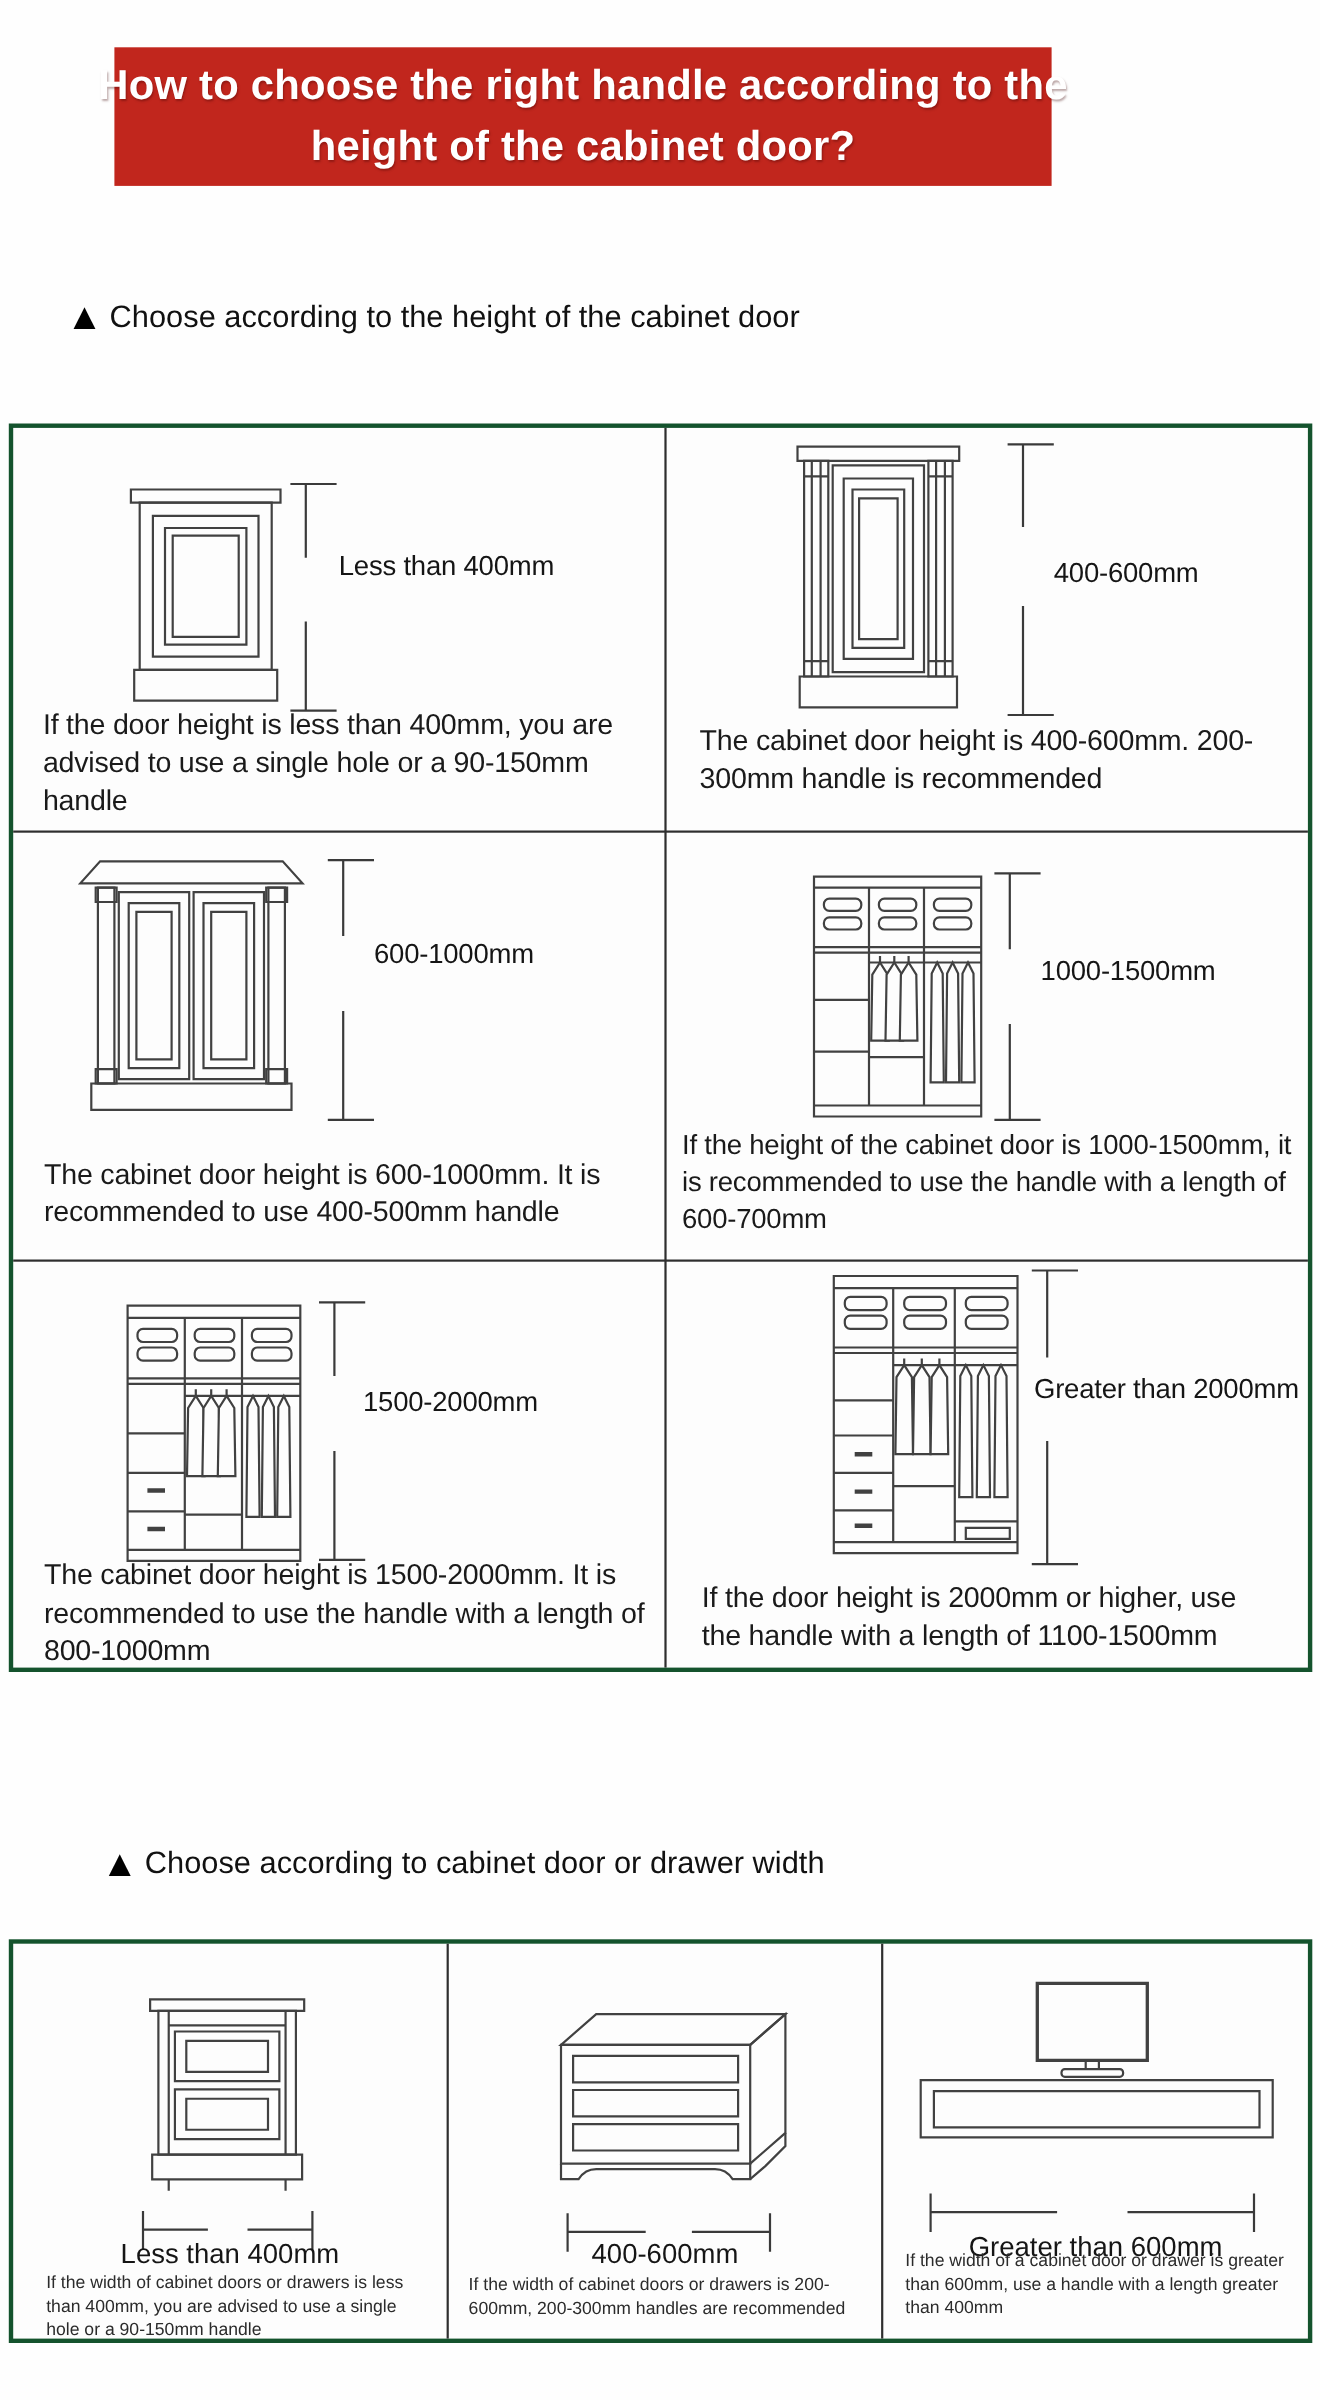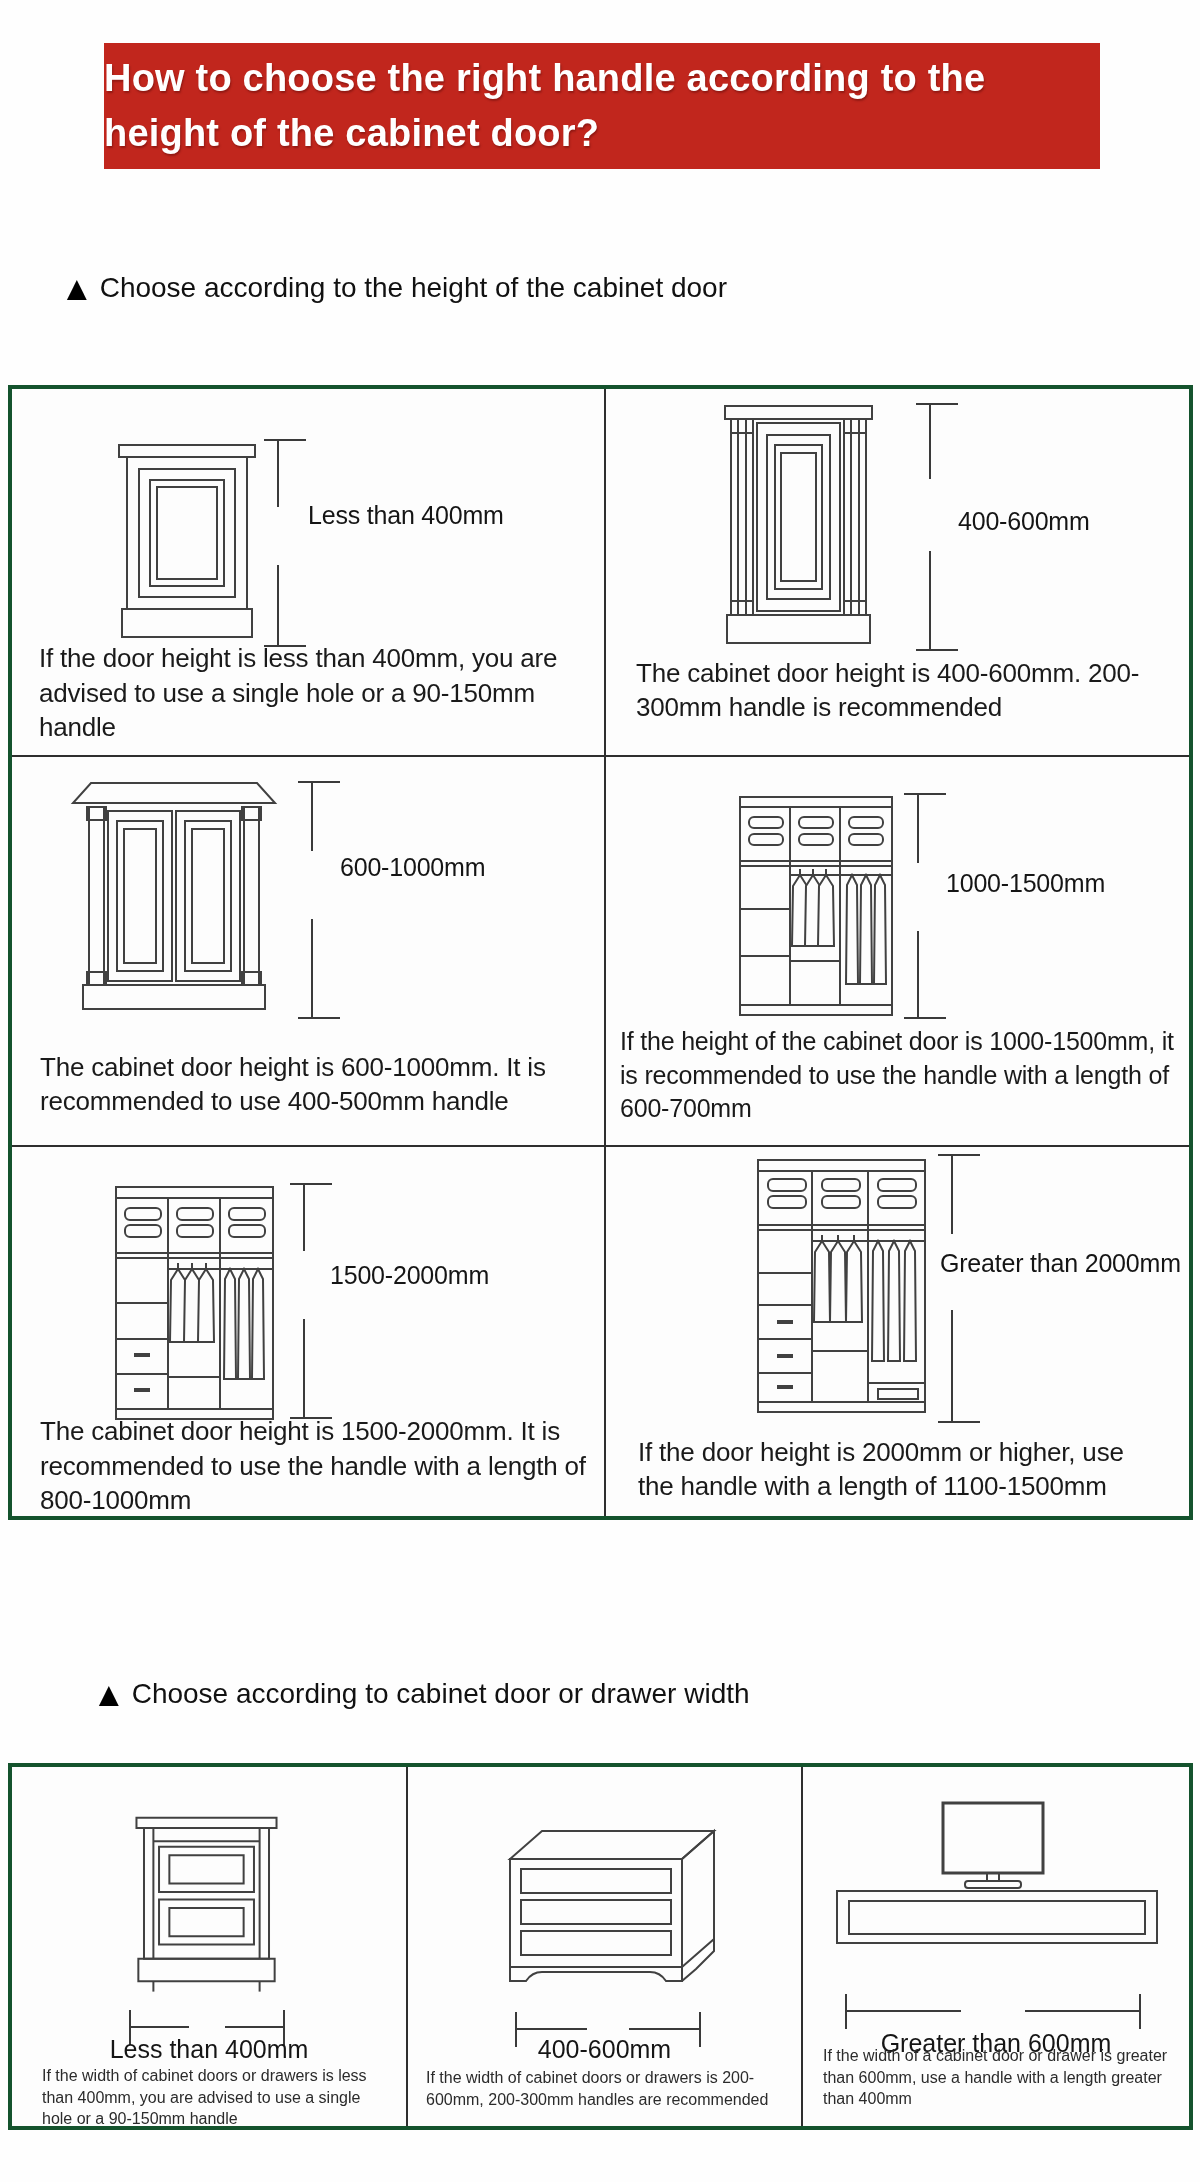--- a/index.html
+++ b/index.html
@@ -1,20 +1,20 @@
 <!DOCTYPE html>
 <html><head>
 <meta charset="utf-8">
 <style>
   html,body{margin:0;padding:0;background:#ffffff;}
   .page{position:relative;width:1200px;height:2182px;background:#fefefe;overflow:hidden;
         font-family:"Liberation Sans", sans-serif;color:#1c1c1c;}
   
-  .banner{position:absolute;left:104px;top:43px;width:996px;height:126px;background:#c1261d;
-          display:flex;flex-direction:column;justify-content:center;align-items:flex-start;}
+  .banner{position:absolute;left:104px;top:43px;width:852px;height:126px;background:#c1261d;
+          display:flex;flex-direction:column;justify-content:center;align-items:center;}
   .banner-line{color:#ffffff;font-size:38px;font-weight:bold;line-height:55px;letter-spacing:0.2px;
                text-shadow:1px 2px 2px rgba(60,0,0,.35);white-space:nowrap;}
   
   .sec-head{position:absolute;display:flex;align-items:center;font-size:28px;color:#111;}
   .tri{font-size:34px;line-height:28px;margin-right:6px;color:#000;}
   
   .tbl{position:absolute;border:4px solid #14532d;background:#fdfdfd;}
   .vdiv,.hdiv{position:absolute;background:#2e2e2e;}
   .vdiv{width:2px;top:0;bottom:0;}
   .hdiv{height:2px;left:0;right:0;}

